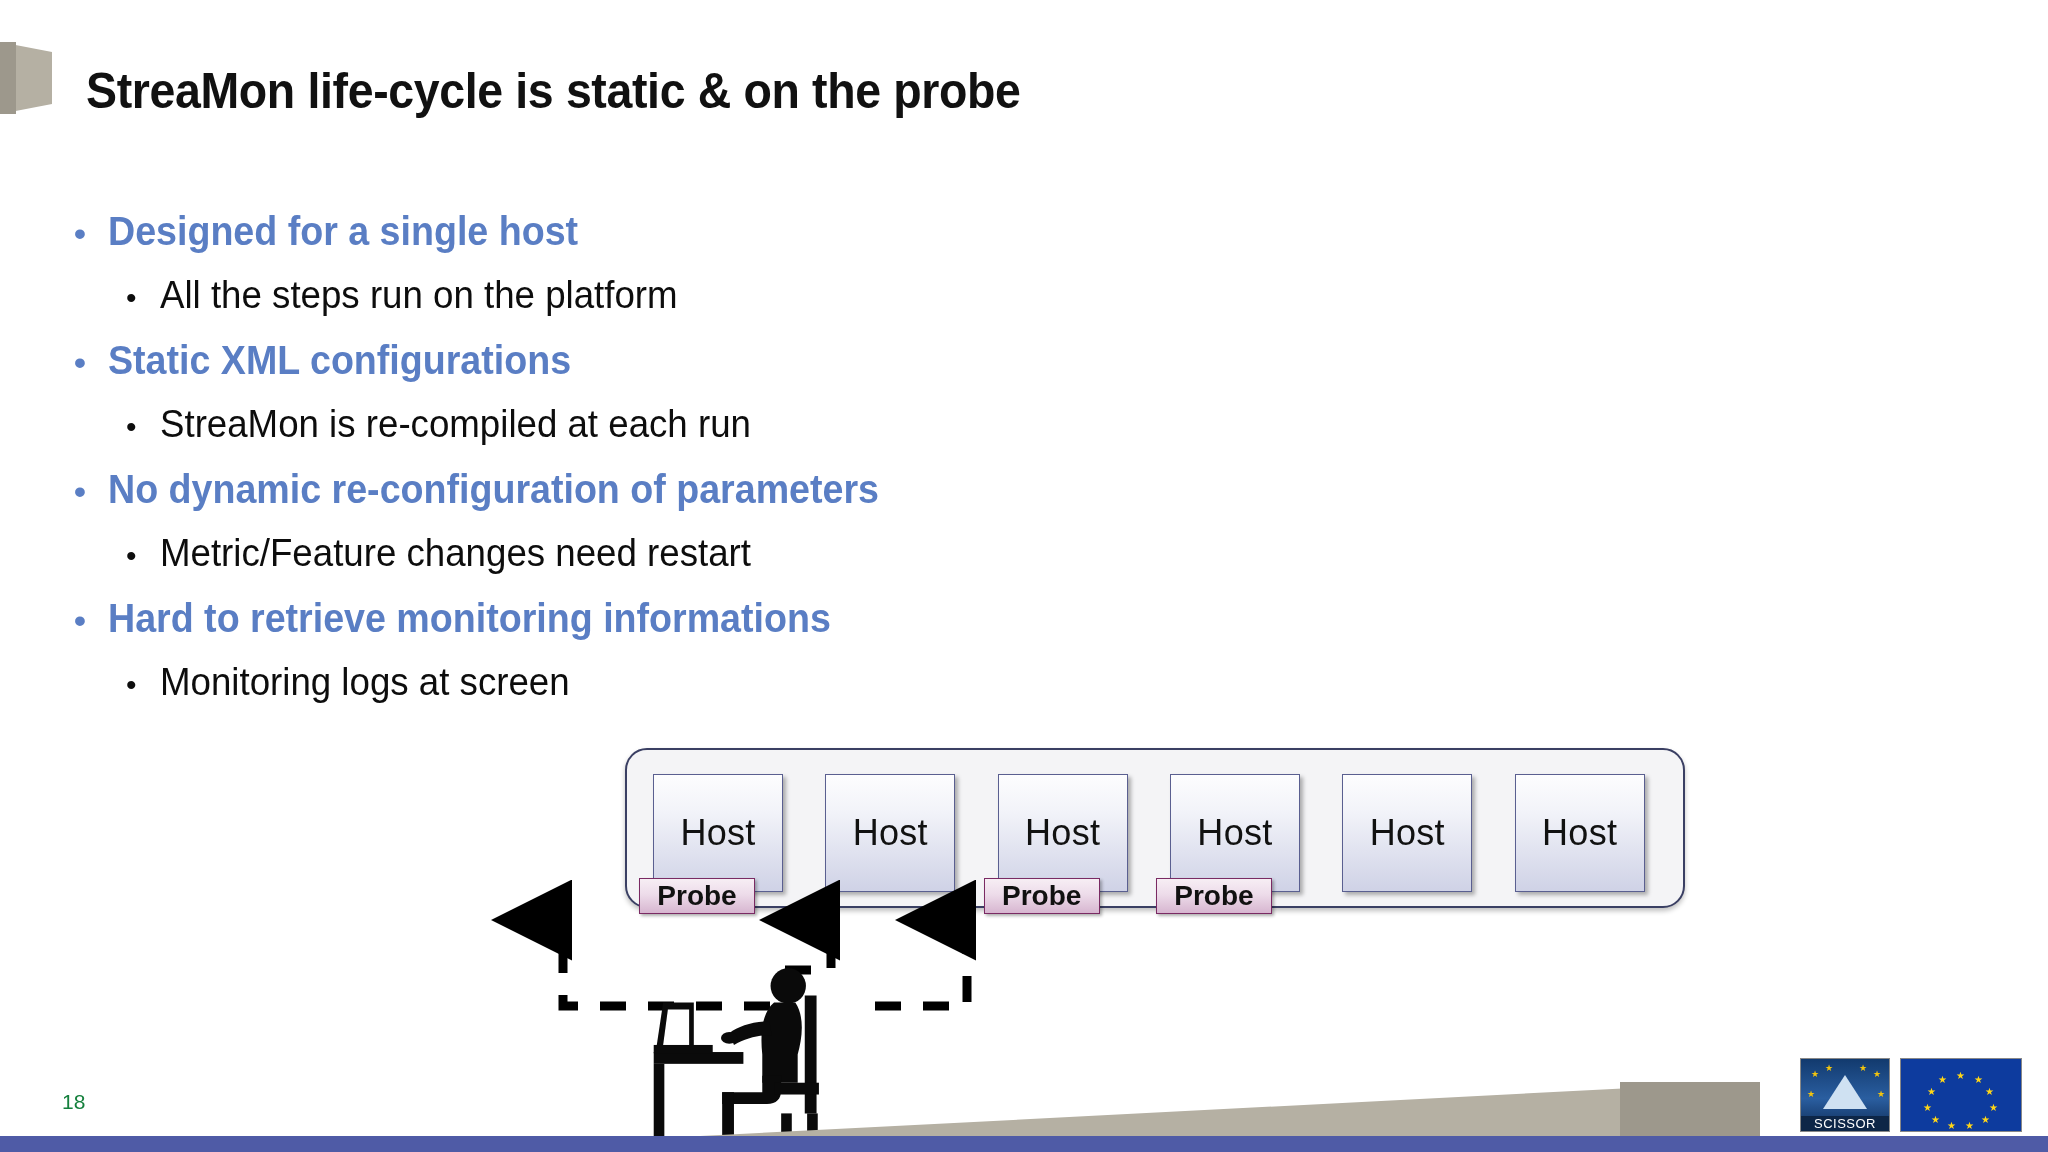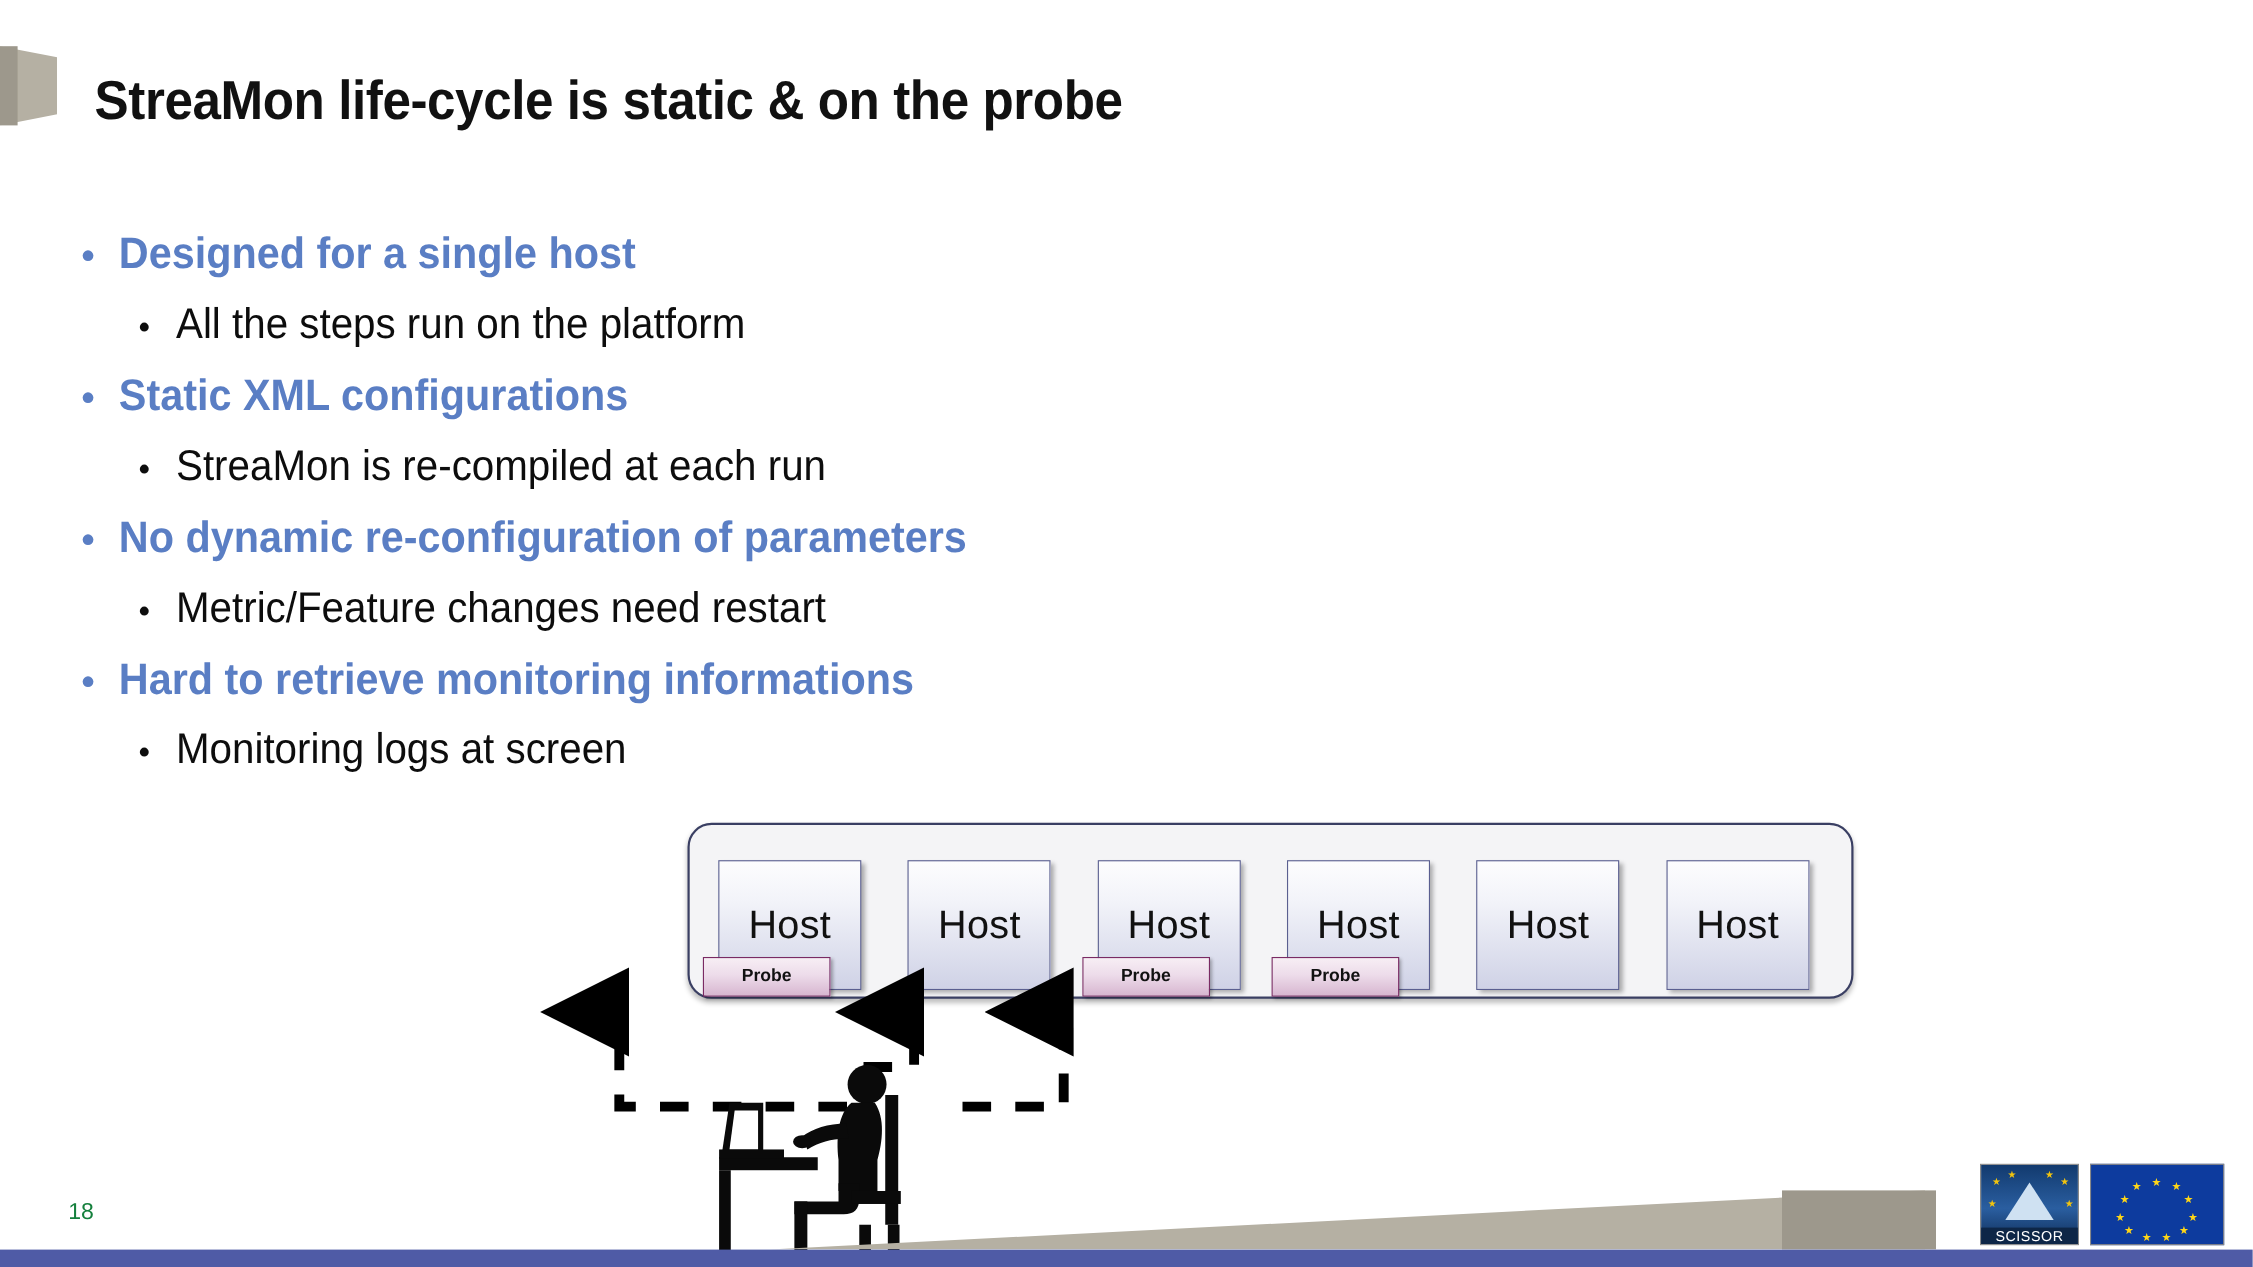--- a/index.html
+++ b/index.html
@@ -75,49 +75,49 @@
     width: 1060px; height: 160px;
     border: 2.5px solid #3a3f63;
     border-radius: 22px;
     background: #f4f4f6;
     box-shadow: 0 3px 5px rgba(0,0,0,0.25);
     box-sizing: border-box;
   }
   .hosts-row {
     position: absolute; left: 155px; top: 10px;
     width: 1060px; height: 160px;
-    display: flex; align-items: flex-end;
+    display: flex; align-items: center;
     padding: 18px 22px 0 22px;
     box-sizing: border-box;
     gap: 18px;
   }
   .host-wrap {
     position: relative;
     flex: 1 1 0;
     height: 126px;
   }
   .host {
     position: absolute; left: 6px; top: 0;
     width: 130px; height: 118px;
     background: linear-gradient(to bottom, #fdfdfe 0%, #f2f3f9 32%, #cfd2e6 100%);
     border: 1.6px solid #5a5f90;
     box-shadow: 3px 3px 4px rgba(0,0,0,0.30);
     box-sizing: border-box;
     display: flex; align-items: center; justify-content: center;
     font-size: 36px; color: #111; letter-spacing: 0.3px;
   }
   .probe {
-    position: absolute; left: -8px; top: 88px;
+    position: absolute; left: -8px; top: 104px;
     width: 116px; height: 36px;
     background: linear-gradient(to bottom, #f7eef4 0%, #eddcea 45%, #d7b6d0 100%);
     border: 1.8px solid #7a2a63;
     box-shadow: 2px 2px 3px rgba(0,0,0,0.30);
     box-sizing: border-box;
     display: flex; align-items: center; justify-content: center;
-    font-size: 16px; font-weight: bold; color: #111;
+    font-size: 28px; font-weight: bold; color: #111;
   }
 
   
   .arrow-layer {
     position: absolute; left: 0; top: 0;
     width: 1100px; height: 400px;
     pointer-events: none;
   }
   .person-layer {
     position: absolute; left: 0; top: 0;

